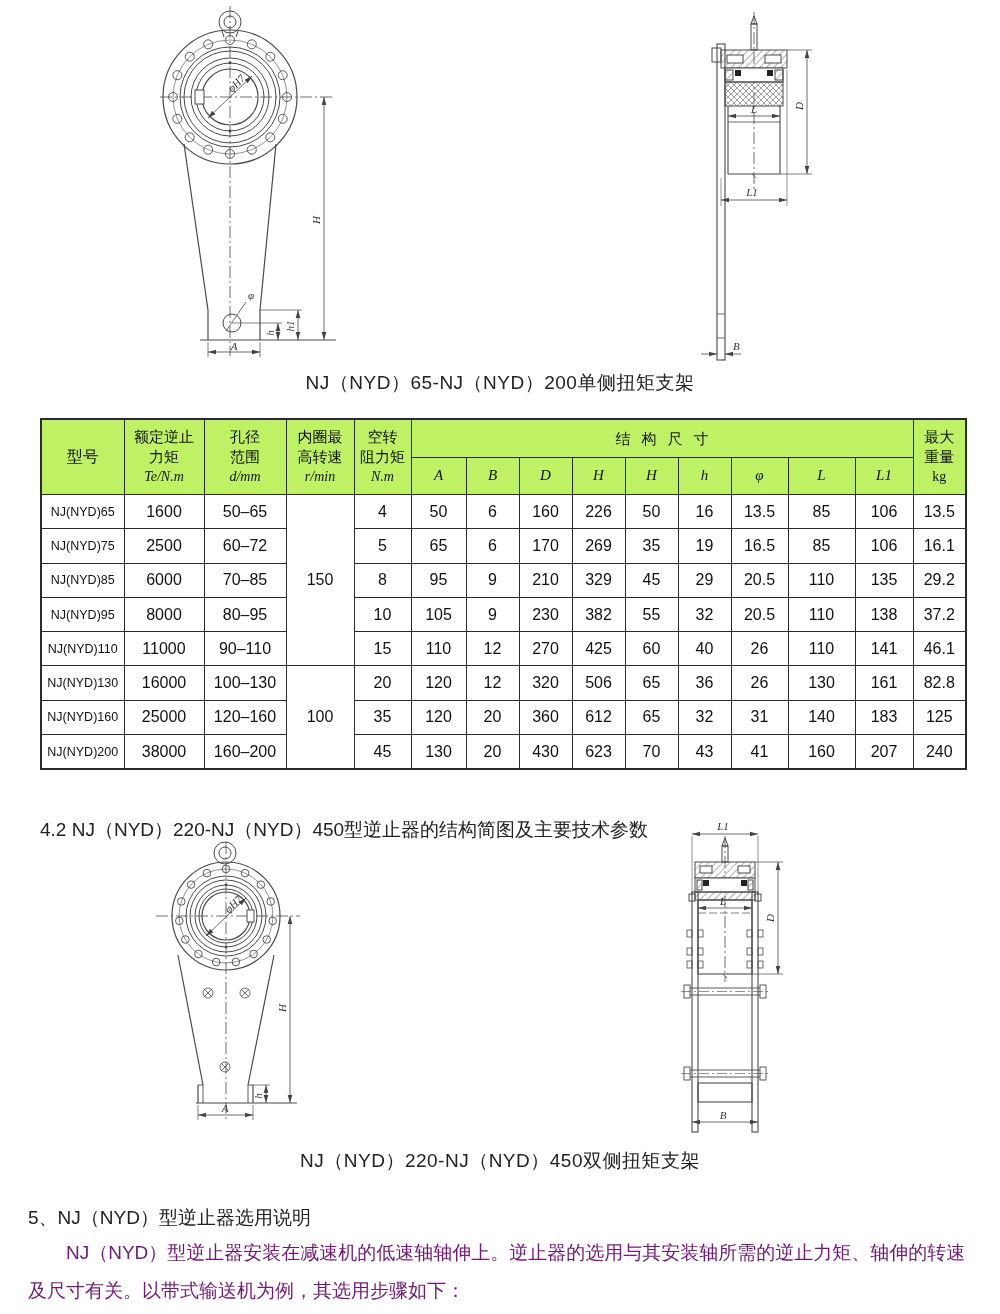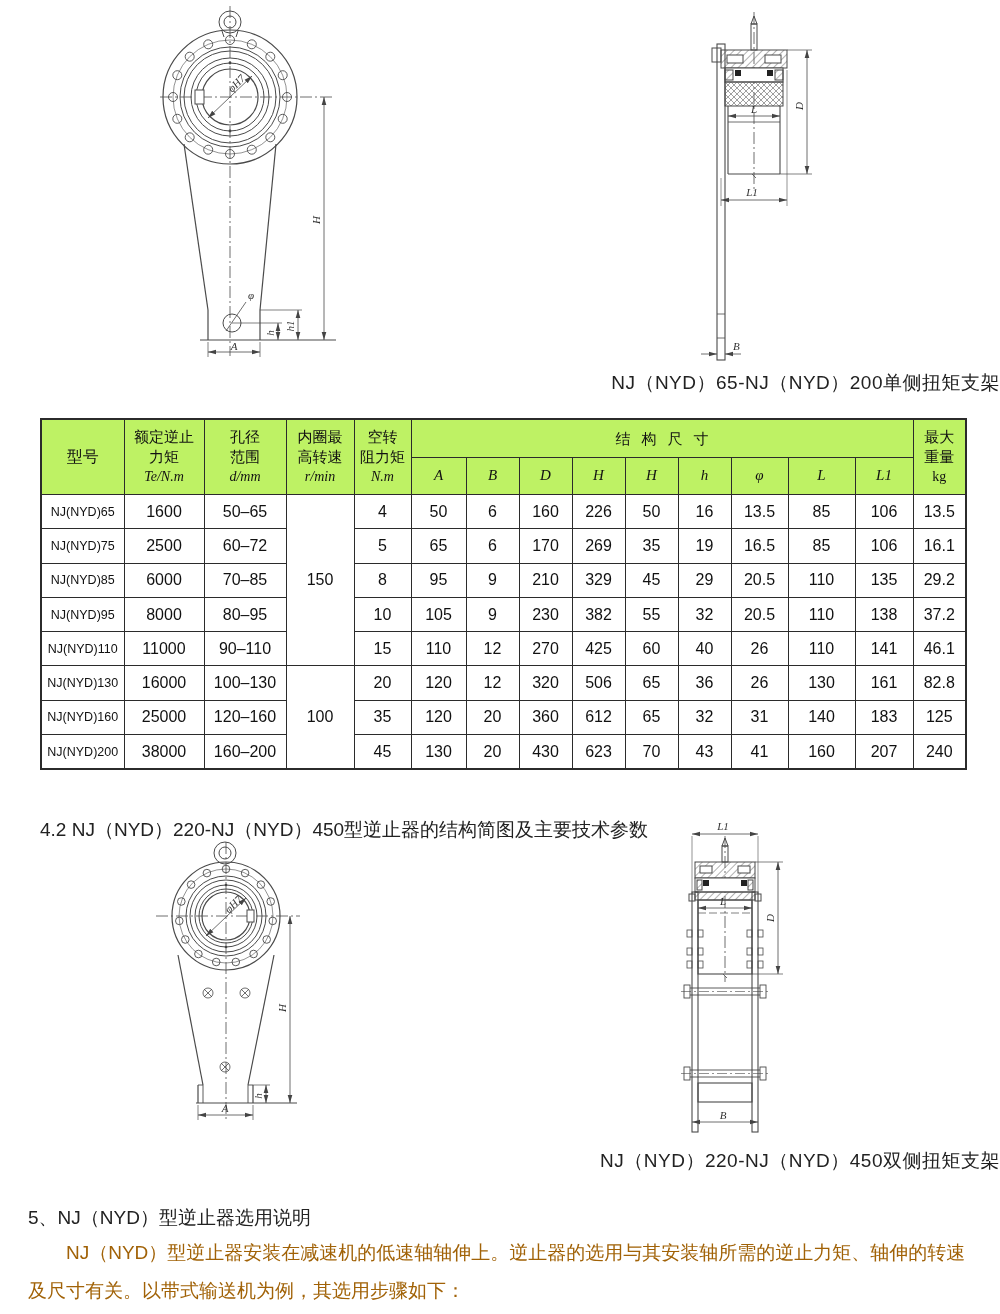--- a/index.html
+++ b/index.html
@@ -2,23 +2,23 @@
 <html><head>
 <meta charset="utf-8">
 <style>
   html,body{margin:0;padding:0;background:#ffffff;}
   .page{position:relative;width:1000px;height:1314px;background:#ffffff;
         font-family:"Liberation Sans",sans-serif;color:#1c1c1c;overflow:hidden;}
   .abs{position:absolute;}
   svg{display:block;}
   svg text{font-family:"Liberation Serif",serif;font-style:italic;font-size:11px;fill:#333;}
   
-  .caption{left:0;width:1000px;text-align:right;font-size:19px;letter-spacing:0.5px;color:#222;}
+  .caption{left:0;width:1000px;text-align:center;font-size:19px;letter-spacing:0.5px;color:#222;}
   .heading{font-size:19px;color:#222;}
-  .para{font-size:19px;line-height:38px;color:#a16207;}
+  .para{font-size:19px;line-height:38px;color:#701a75;}
   .indent{text-indent:2em;}
   
   table.spec{position:absolute;left:40px;top:418px;width:925px;border-collapse:collapse;
              table-layout:fixed;border:2px solid #2b2b2b;}
   .spec th,.spec td{border:1px solid #2b2b2b;text-align:center;vertical-align:middle;
                     padding:0 1px;overflow:hidden;white-space:nowrap;}
   .spec thead th{background:#bef264;font-weight:400;font-size:15px;line-height:1.3;color:#111;}
   .spec thead tr.r1 th{height:37px;}
   .spec thead tr.r2 th{height:36px;}
   th.struct{letter-spacing:11px;text-indent:11px;font-size:16px;}

